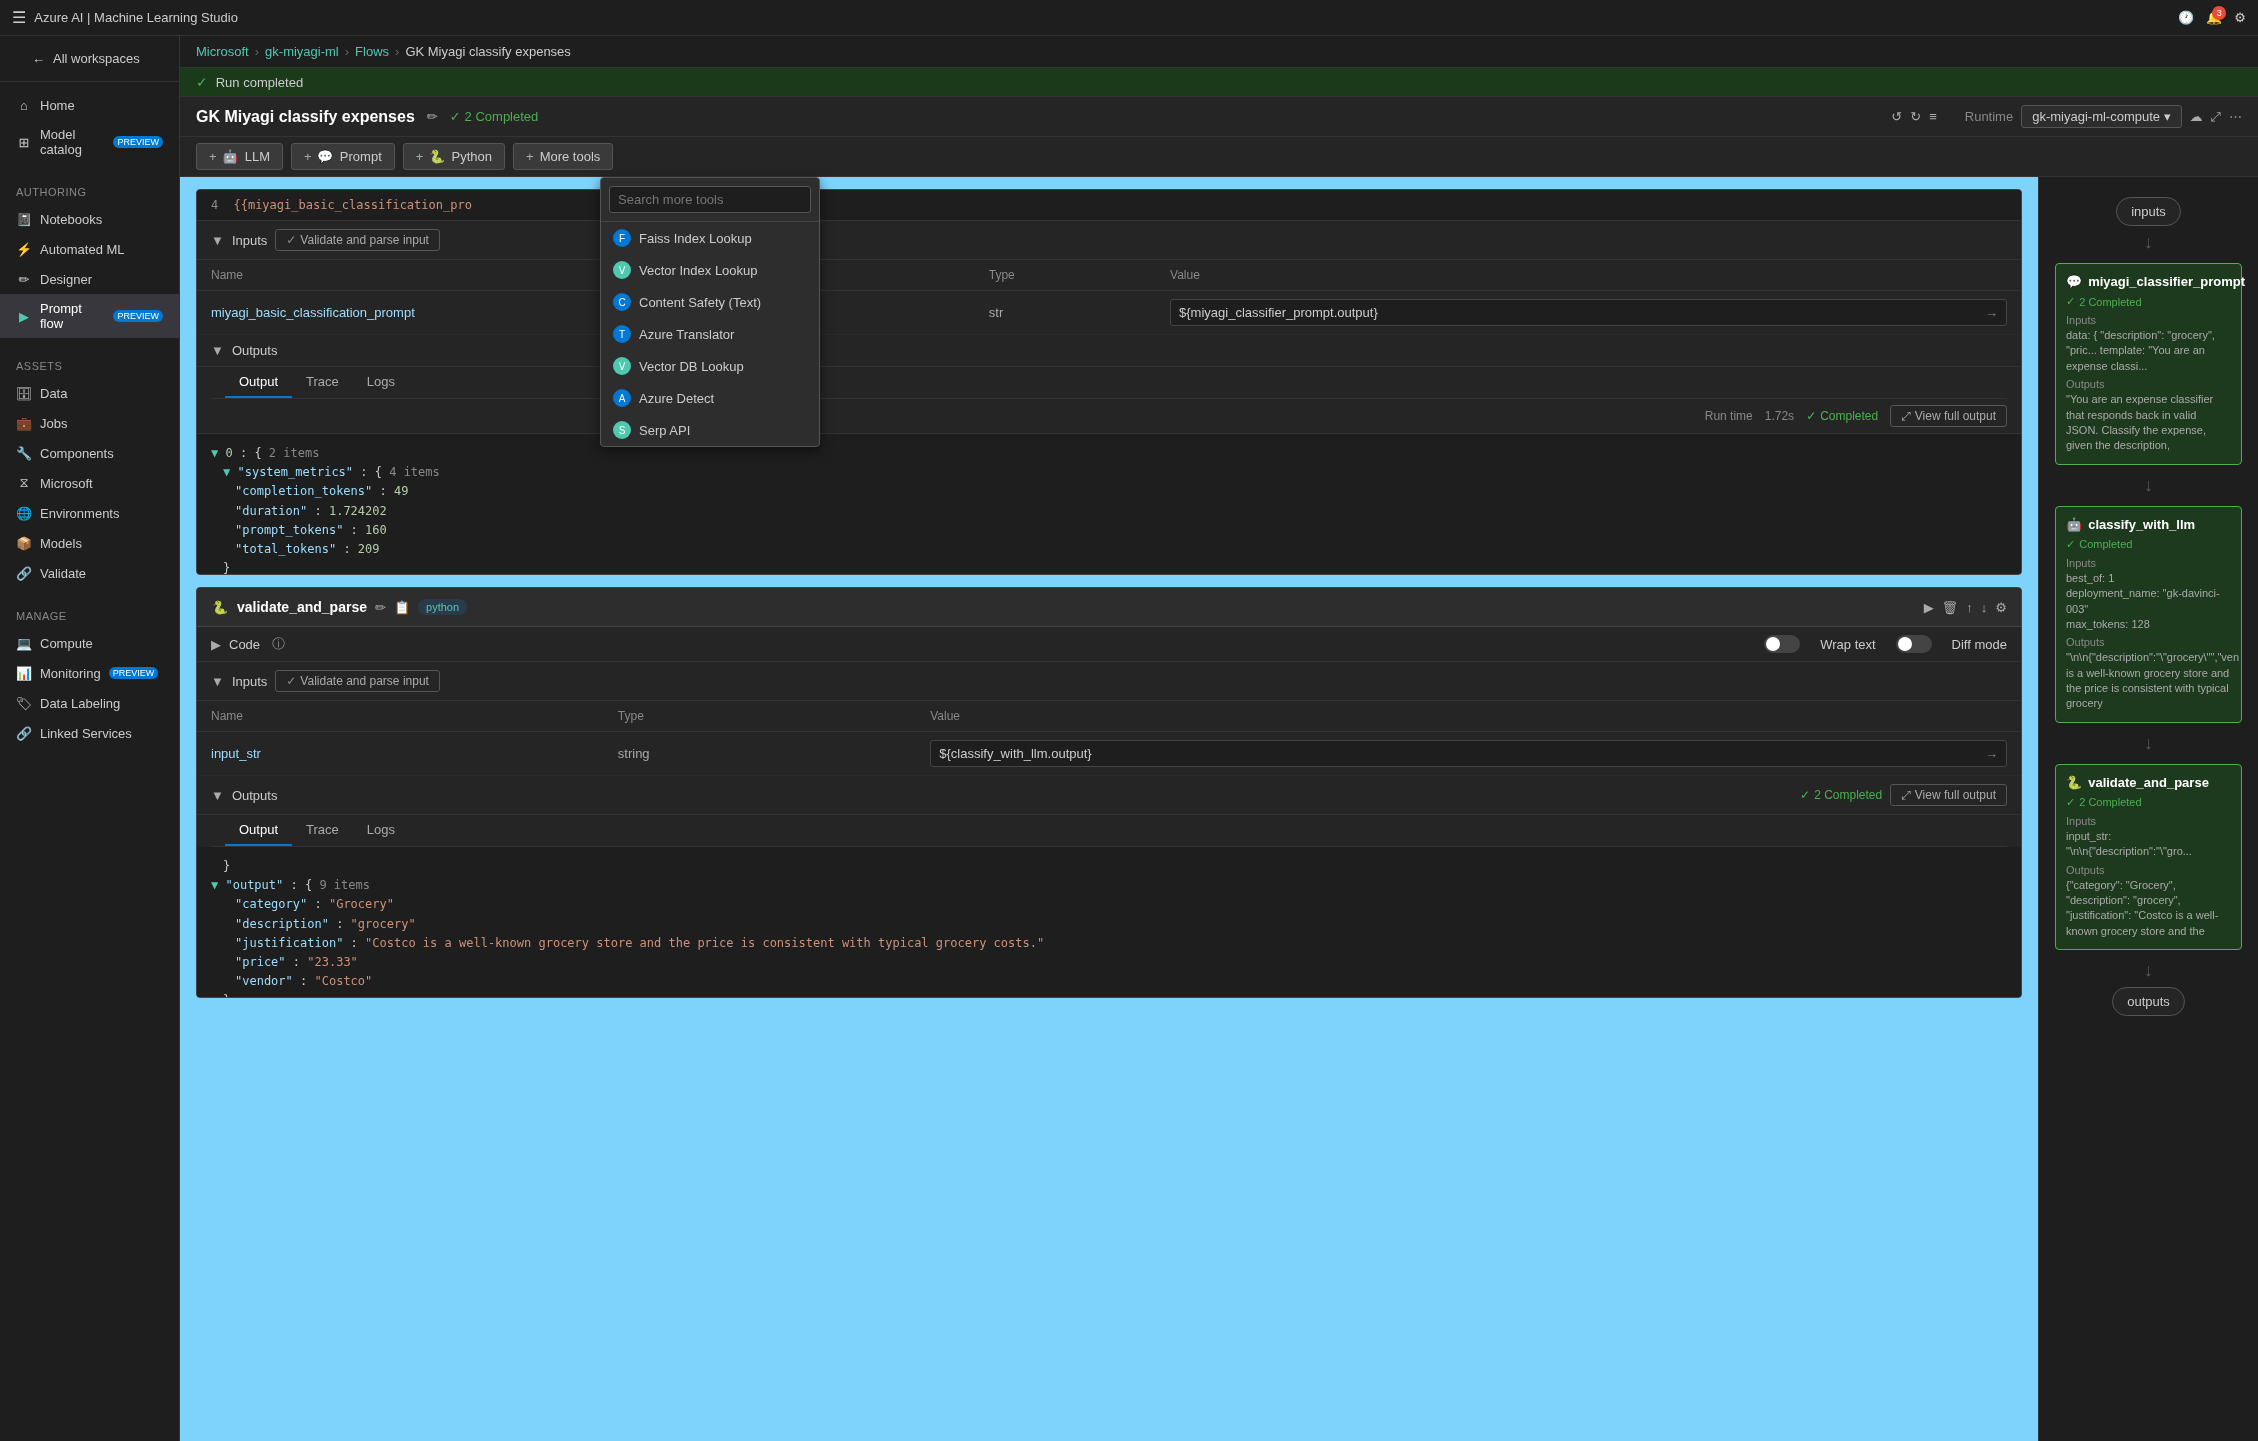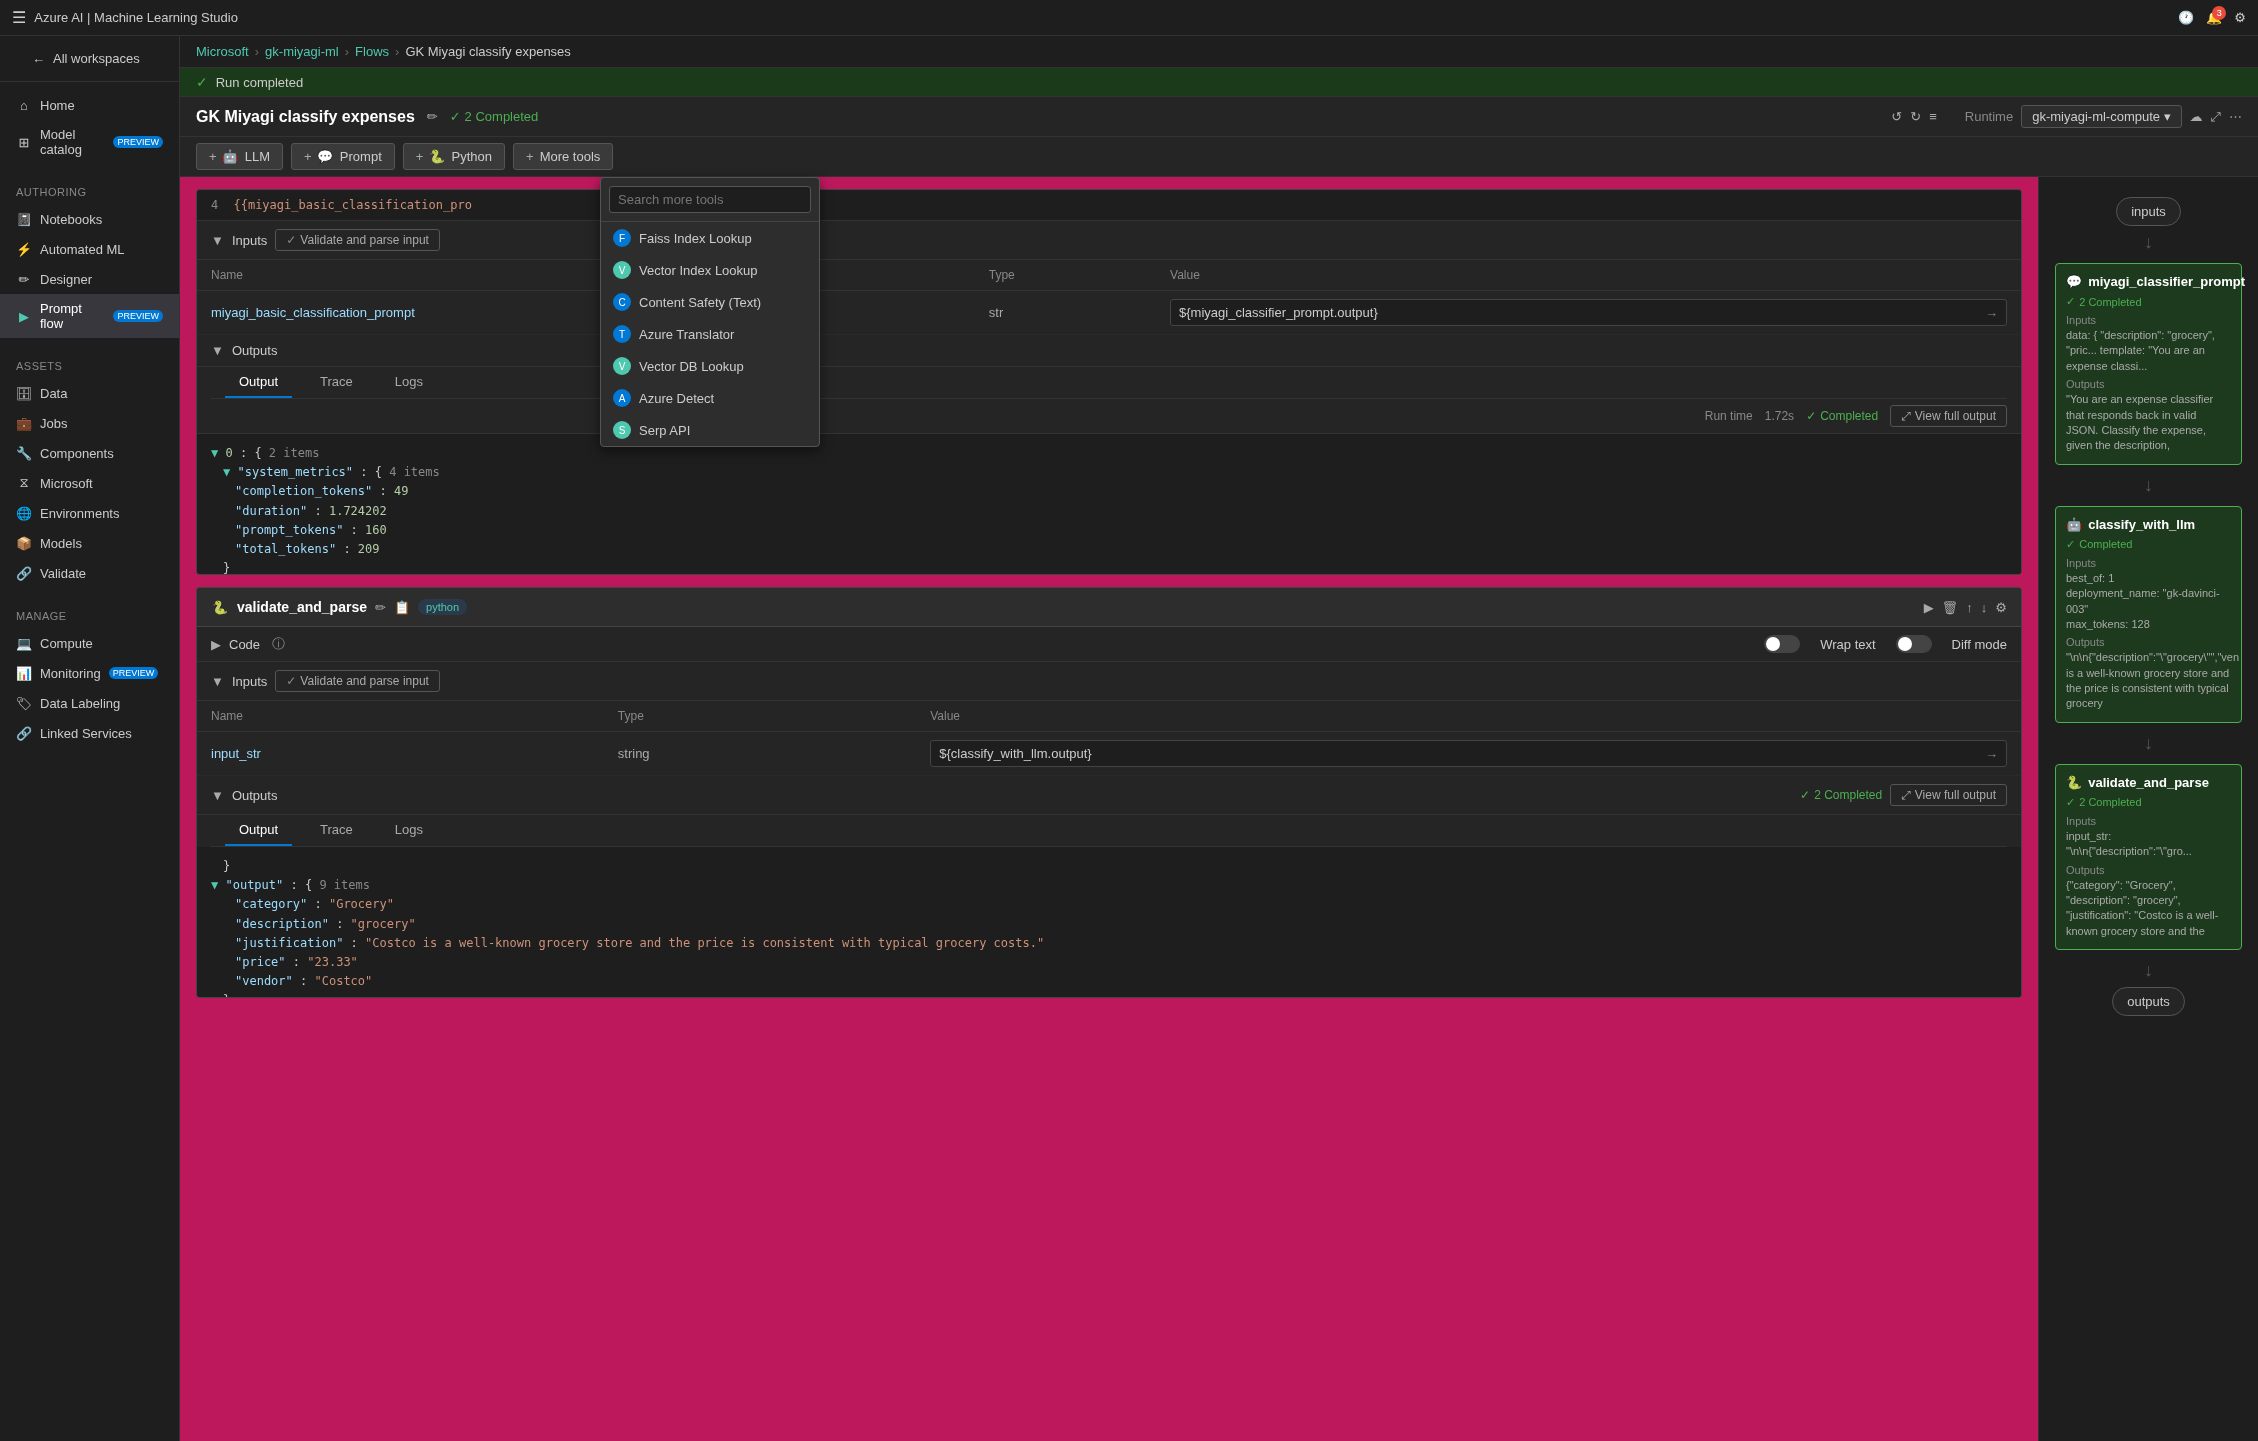--- a/index.html
+++ b/index.html
@@ -50,21 +50,21 @@
     .dropdown { position: absolute; top: 40px; left: 420px; background: #2d2d2d; border: 1px solid #555; border-radius: 4px; width: 220px; z-index: 100; box-shadow: 0 4px 12px rgba(0,0,0,0.5); }
     .dropdown-search { padding: 8px; border-bottom: 1px solid #444; }
     .dropdown-search input { width: 100%; background: #1e1e1e; border: 1px solid #555; color: #ccc; padding: 5px 8px; border-radius: 3px; font-size: 13px; outline: none; }
     .dropdown-item { display: flex; align-items: center; gap: 8px; padding: 7px 12px; cursor: pointer; color: #ccc; font-size: 13px; }
     .dropdown-icon { width: 18px; height: 18px; border-radius: 50%; display: flex; align-items: center; justify-content: center; font-size: 10px; color: white; flex-shrink: 0; }
 
     
     .panels-area { display: flex; flex: 1; overflow: hidden; }
 
     
-    .flow-panel { flex: 1; overflow-y: auto; padding: 0; background: #be185d; }
+    .flow-panel { flex: 1; overflow-y: auto; padding: 0; background: #7dd3fc; }
 
     
     .node-card { background: #252526; border: 1px solid #444; margin: 12px 16px; border-radius: 4px; overflow: hidden; }
     .node-card-header { padding: 10px 14px; display: flex; align-items: center; gap: 8px; background: #2d2d2d; border-bottom: 1px solid #444; }
     .node-icon { width: 18px; height: 18px; display: flex; align-items: center; justify-content: center; }
     .node-title { font-size: 14px; font-weight: 600; color: #fff; }
     .node-header-actions { margin-left: auto; display: flex; align-items: center; gap: 8px; }
     .node-tag { background: #1e4a1e; color: #4caf50; padding: 2px 8px; border-radius: 10px; font-size: 11px; }
     .node-tag.python { background: #2a3a4a; color: #4ec9b0; }
 
@@ -73,21 +73,21 @@
     .validate-btn { background: transparent; border: 1px solid #555; color: #aaa; padding: 3px 10px; border-radius: 3px; cursor: pointer; font-size: 12px; display: flex; align-items: center; gap: 4px; }
 
     
     .io-table { width: 100%; border-collapse: collapse; }
     .io-table th { padding: 8px 14px; text-align: left; font-size: 12px; color: #888; font-weight: 400; border-bottom: 1px solid #333; }
     .io-table td { padding: 8px 14px; border-bottom: 1px solid #2a2a2a; vertical-align: middle; }
     .io-table td.name { color: #9cdcfe; }
     .io-table td.type { color: #aaa; }
     .value-input { background: #1e1e1e; border: 1px solid #444; color: #ccc; padding: 5px 8px; border-radius: 3px; width: 100%; font-size: 13px; display: flex; align-items: center; justify-content: space-between; }
     .value-input .arrow-icon { color: #888; }
-    .output-tabs { display: flex; padding: 0 14px; gap: 14px; border-bottom: 1px solid #333; text-align: center; }
+    .output-tabs { display: flex; padding: 0 14px; gap: 0; border-bottom: 1px solid #333; text-align: center; }
     .output-tab { padding: 7px 14px; cursor: pointer; color: #aaa; font-size: 13px; border-bottom: 2px solid transparent; }
     .output-tab.active { color: #fff; border-bottom: 2px solid #0078d4; }
     .runtime-info { display: flex; align-items: center; gap: 12px; padding: 6px 14px; font-size: 12px; color: #888; border-bottom: 1px solid #333; justify-content: flex-end; }
     .completed-small { display: flex; align-items: center; gap: 4px; color: #4caf50; font-size: 12px; }
     .view-full-btn { border: 1px solid #555; background: transparent; color: #aaa; padding: 3px 10px; border-radius: 3px; cursor: pointer; font-size: 12px; display: flex; align-items: center; gap: 4px; }
 
     
     .code-output { background: #1e1e1e; padding: 10px 14px; font-family: 'Consolas', monospace; font-size: 12px; line-height: 1.6; color: #ccc; max-height: 140px; overflow-y: auto; }
     .code-output .key { color: #9cdcfe; }
     .code-output .str-val { color: #ce9178; }

